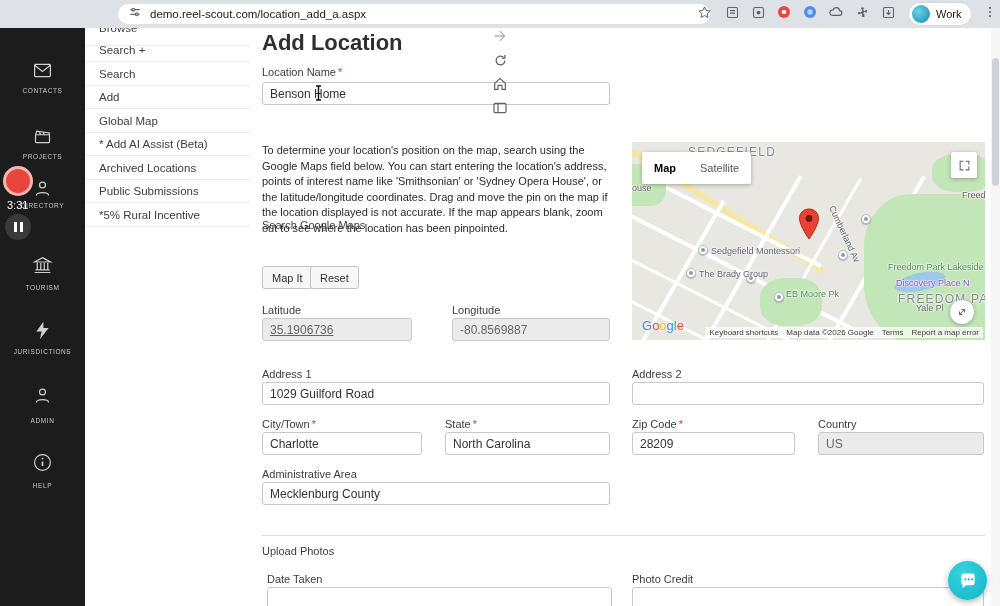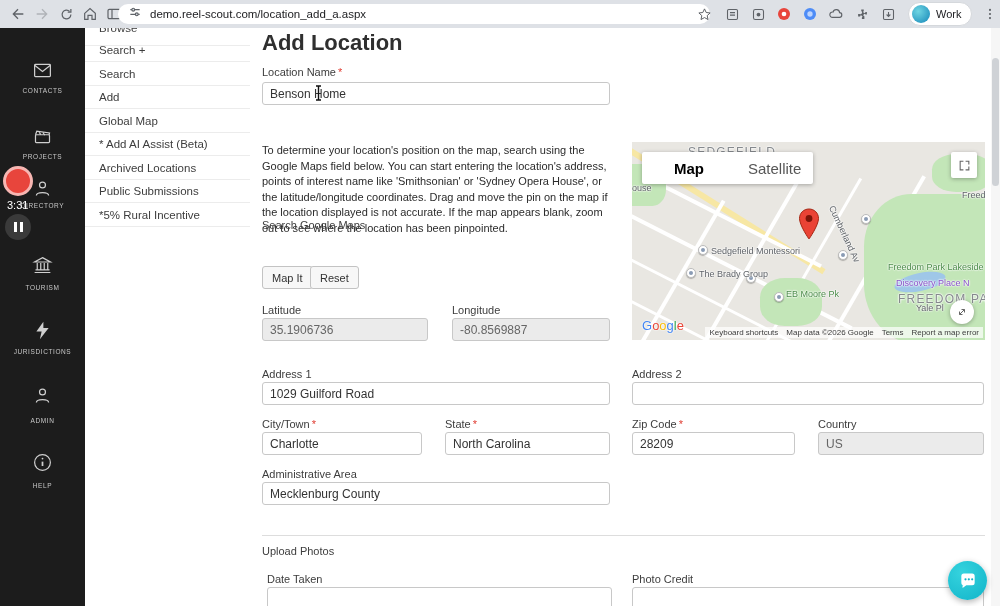--- a/index.html
+++ b/index.html
@@ -1,20 +1,20 @@
 <!DOCTYPE html>
 <html><head>
 <meta charset="utf-8">
 <style>
   * { margin:0; padding:0; box-sizing:border-box; font-family:"Liberation Sans", sans-serif; }
   body { background:#fff; }
   .stage { position:relative; width:1000px; height:606px; background:#fff; overflow:hidden; }
 
   
-  .chrome { position:absolute; left:0; top:0; width:1000px; height:28px; background:#dee1e6; z-index:40; display:flex; align-items:center; }
+  .chrome { position:absolute; left:0; top:0; width:1000px; height:28px; background:#dee1e6; z-index:40; display:flex; align-items:center;flex-direction:column; }
   .ci { width:24px; height:24px; display:flex; align-items:center; justify-content:center; border-radius:50%; color:#5f6368; font-size:14px; flex:0 0 auto; }
   .ci.dis { color:#b0b3b8; }
   .urlbar { position:absolute; left:118px; top:4px; width:592px; height:20px; background:#ffffff; border-radius:10px; display:flex; align-items:center; padding:0 10px; }
   .urltext { font-size:11.5px; color:#202124; margin-left:8px; white-space:nowrap; }
   .pill { position:absolute; left:908px; top:2px; height:24px; border-radius:12px; background:#fff; border:1px solid #d5d8dc; display:flex; align-items:center; padding:0 10px 0 3px; gap:6px; }
   .avatar { width:18px; height:18px; border-radius:50%; background:radial-gradient(circle at 35% 35%, #6fd5e2, #1486b8); }
   .pilltxt { font-size:11px; color:#202124; }
 
   
   .dsb { position:absolute; left:0; top:28px; width:85px; height:578px; background:#1c1c1c; z-index:10; }
@@ -49,21 +49,21 @@
   .road.main { background:#f7e7a4; height:6px; }
   .green { position:absolute; background:#c3e6b8; }
   .water { position:absolute; background:#9fc7e8; border-radius:50%; }
   .poi { position:absolute; width:10px; height:10px; border-radius:50%; background:#fff; border:1px solid #bbb; box-shadow:0 1px 1px rgba(0,0,0,.25); }
   .poi::after { content:''; position:absolute; inset:2px; border-radius:50%; background:#8a9bb4; }
   .maplabel { position:absolute; font-size:9px; color:#5f6368; white-space:nowrap; text-shadow:0 0 2px #fff,0 0 2px #fff,0 0 2px #fff; }
   .maplabel.area { font-size:12px; letter-spacing:1.2px; color:#85898d; }
   .maplabel.park { color:#4c8c4a; }
   .maplabel.purple { color:#8952c9; }
   .mapctl { position:absolute; left:10px; top:10px; display:flex; background:#fff; box-shadow:0 1px 4px rgba(0,0,0,.3); border-radius:2px; z-index:6; }
-  .mapctl .mbtn { height:26px; padding:16px 12px; font-size:15px; display:flex; align-items:center; cursor:pointer; color:#565656;margin-left:20px; }
+  .mapctl .mbtn { height:26px; padding:16px 12px; font-size:11px; display:flex; align-items:center; cursor:pointer; color:#565656; }
   .mapctl .mbtn.active { font-weight:700; color:#000; }
   .fsbtn { position:absolute; right:8px; top:10px; width:26px; height:26px; background:#fff; box-shadow:0 1px 4px rgba(0,0,0,.3); border-radius:2px; display:flex; align-items:center; justify-content:center; cursor:pointer; z-index:6; }
   .panbtn { position:absolute; left:318px; top:158px; width:24px; height:24px; background:#fff; border-radius:50%; box-shadow:0 1px 4px rgba(0,0,0,.3); display:flex; align-items:center; justify-content:center; cursor:pointer; z-index:6; }
   .glogo { position:absolute; left:10px; top:176px; font-size:13px; font-weight:500; z-index:6; text-shadow:0 0 2px #fff,0 0 2px #fff; }
   .glogo span:nth-child(1){color:#4285F4}.glogo span:nth-child(2){color:#EA4335}.glogo span:nth-child(3){color:#FBBC05}
   .glogo span:nth-child(4){color:#4285F4}.glogo span:nth-child(5){color:#34A853}.glogo span:nth-child(6){color:#EA4335}
   .attrib { position:absolute; right:2px; bottom:2px; display:flex; gap:8px; font-size:8px; color:#3c3c3c; background:rgba(255,255,255,.7); padding:1px 4px; z-index:6; }
 
   
   .chat { position:absolute; left:948px; top:561px; width:39px; height:39px; border-radius:50%; background:radial-gradient(circle at 35% 30%, #35d3de, #12b4c9); box-shadow:0 2px 6px rgba(0,0,0,.3); display:flex; align-items:center; justify-content:center; cursor:pointer; z-index:20; }
@@ -265,21 +265,21 @@
   </span>
 
   <p class="para">To determine your location's position on the map, search using the Google Maps field below. You can start entering the location's address, points of interest name like 'Smithsonian' or 'Sydney Opera House', or the latitude/longitude coordinates. Drag and move the pin on the map if the location displayed is not accurate. If the map appears blank, zoom out to see where the location has been pinpointed.</p>
 
   <span class="lbl" style="left:262px;top:219px">Search Google Maps</span>
 
   <button class="btn" style="left:262px;top:266px">Map It</button>
   <button class="btn" style="left:310px;top:266px">Reset</button>
 
   <span class="lbl" style="left:262px;top:304px">Latitude</span>
-  <input class="inp ro" style="left: 262px; top: 318px; width: 166px;" value="35.1906736">
+  <input class="inp ro" style="left: 262px; top: 318px; width: 150px; text-decoration: underline;" value="35.1906736">
   <span class="lbl" style="left:452px;top:304px">Longitude</span>
   <input class="inp ro" style="left: 452px; top: 318px; width: 158px;" value="-80.8569887">
 
   <span class="lbl" style="left:262px;top:368px">Address 1</span>
   <input class="inp" style="left: 262px; top: 382px; width: 348px; padding-left: 7px;" value="1029 Guilford Road">
   <span class="lbl" style="left:632px;top:368px">Address 2</span>
   <input class="inp" style="left: 632px; top: 382px; width: 352px;" value="">
 
   <span class="lbl" style="left:262px;top:418px"><span>City/Town</span><span class="req">*</span></span>
   <input class="inp" style="left: 262px; top: 432px; width: 160px;" value="Charlotte">

